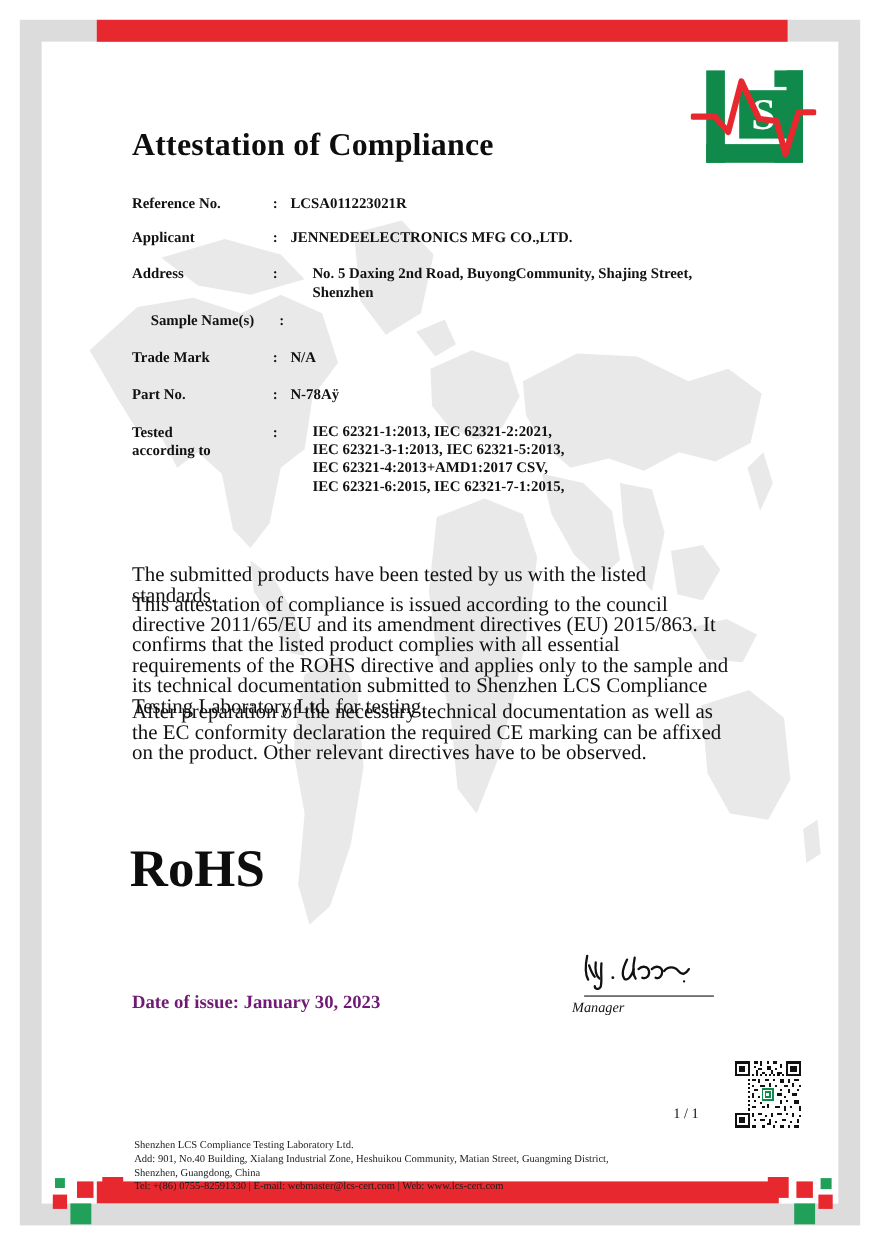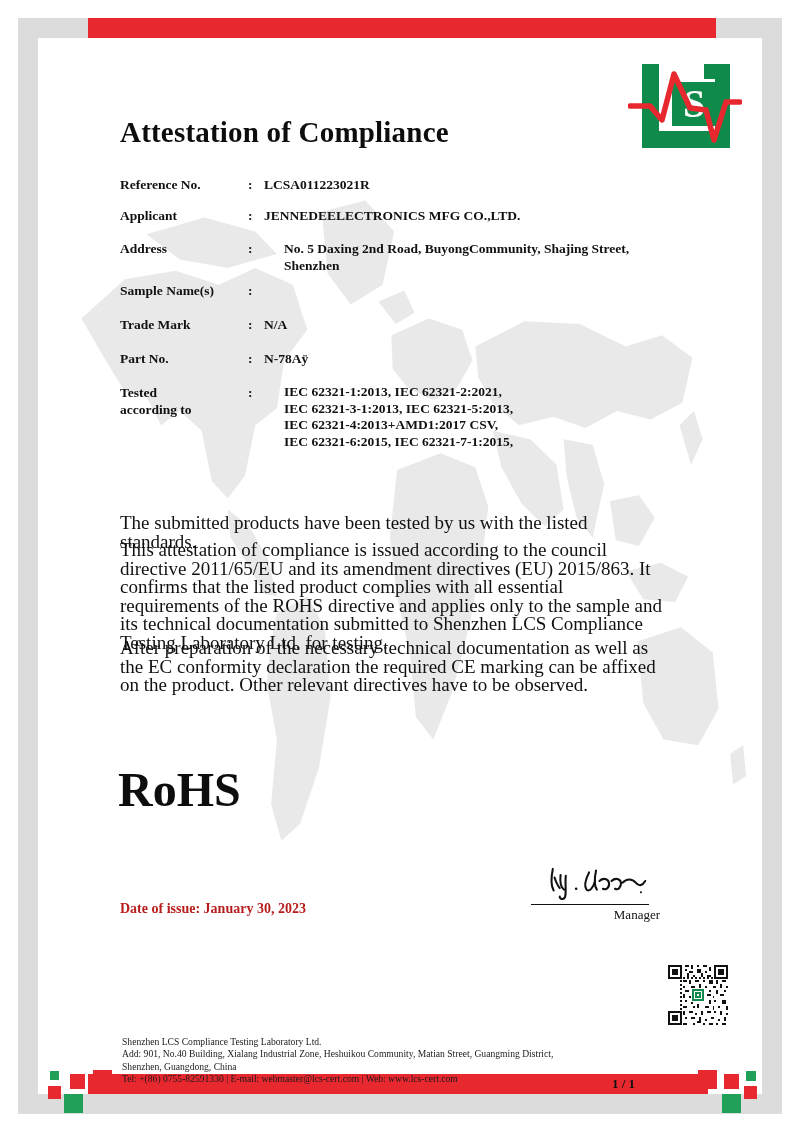--- a/index.html
+++ b/index.html
@@ -160,31 +160,32 @@
     font-size: 48px;
     font-weight: bold;
     color: #0d0d0d;
     letter-spacing: 0px;
   }
 
   .date-issue {
     position: absolute;
     left: 120px;
     top: 901px;
-    font-size: 14px;
+    font-size: 17px;
     font-weight: bold;
-    color: #b91c1c;
+    color: #701a75;
   }
 
   .sign-block {
     position: absolute;
     left: 520px;
     top: 862px;
     width: 140px;
-    text-align: right;
+    text-align: left;
+    font-style: italic;
   }
   .sign-img { height: 38px; }
   .sign-rule {
     border-bottom: 1.3px solid #111;
     width: 118px;
     margin: 0 auto;
   }
   .sign-role {
     font-size: 13px;
     color: #111;
@@ -204,23 +205,23 @@
     left: 122px;
     top: 1036px;
     width: 500px;
     font-size: 9.6px;
     line-height: 12.4px;
     color: #1b1b1b;
   }
   .page-num {
     position: absolute;
     left: 612px;
-    top: 1076px;
+    top: 1004px;
     font-size: 13px;
-    font-weight: bold;
+    font-weight: normal;
     color: #111;
   }
 </style>
 </head>
 <body>
 
 <div class="page">
 
   <div class="frame-grey"></div>
   <div class="frame-inner-white"></div>
@@ -308,21 +309,21 @@
 
       <div class="field-row" style="margin-bottom:8px;">
         <div class="field-label">Address</div>
         <div class="field-colon">:</div>
         <div class="field-value">
           <span class="vline">No. 5 Daxing 2nd Road, BuyongCommunity, Shajing Street,</span>
           <span class="vline">Shenzhen</span>
         </div>
       </div>
 
-      <div class="field-row" style="margin-bottom:17px;">
+      <div class="field-row" style="margin-bottom:17px;text-align:center;">
         <div class="field-label">Sample Name(s)</div>
         <div class="field-colon">:</div>
       </div>
 
       <div class="field-row" style="margin-bottom:17px;font-family:Liberation Serif, serif;">
         <div class="field-label">Trade Mark</div>
         <div class="field-colon">:</div>
         <div class="field-value">N/A</div>
       </div>
 

